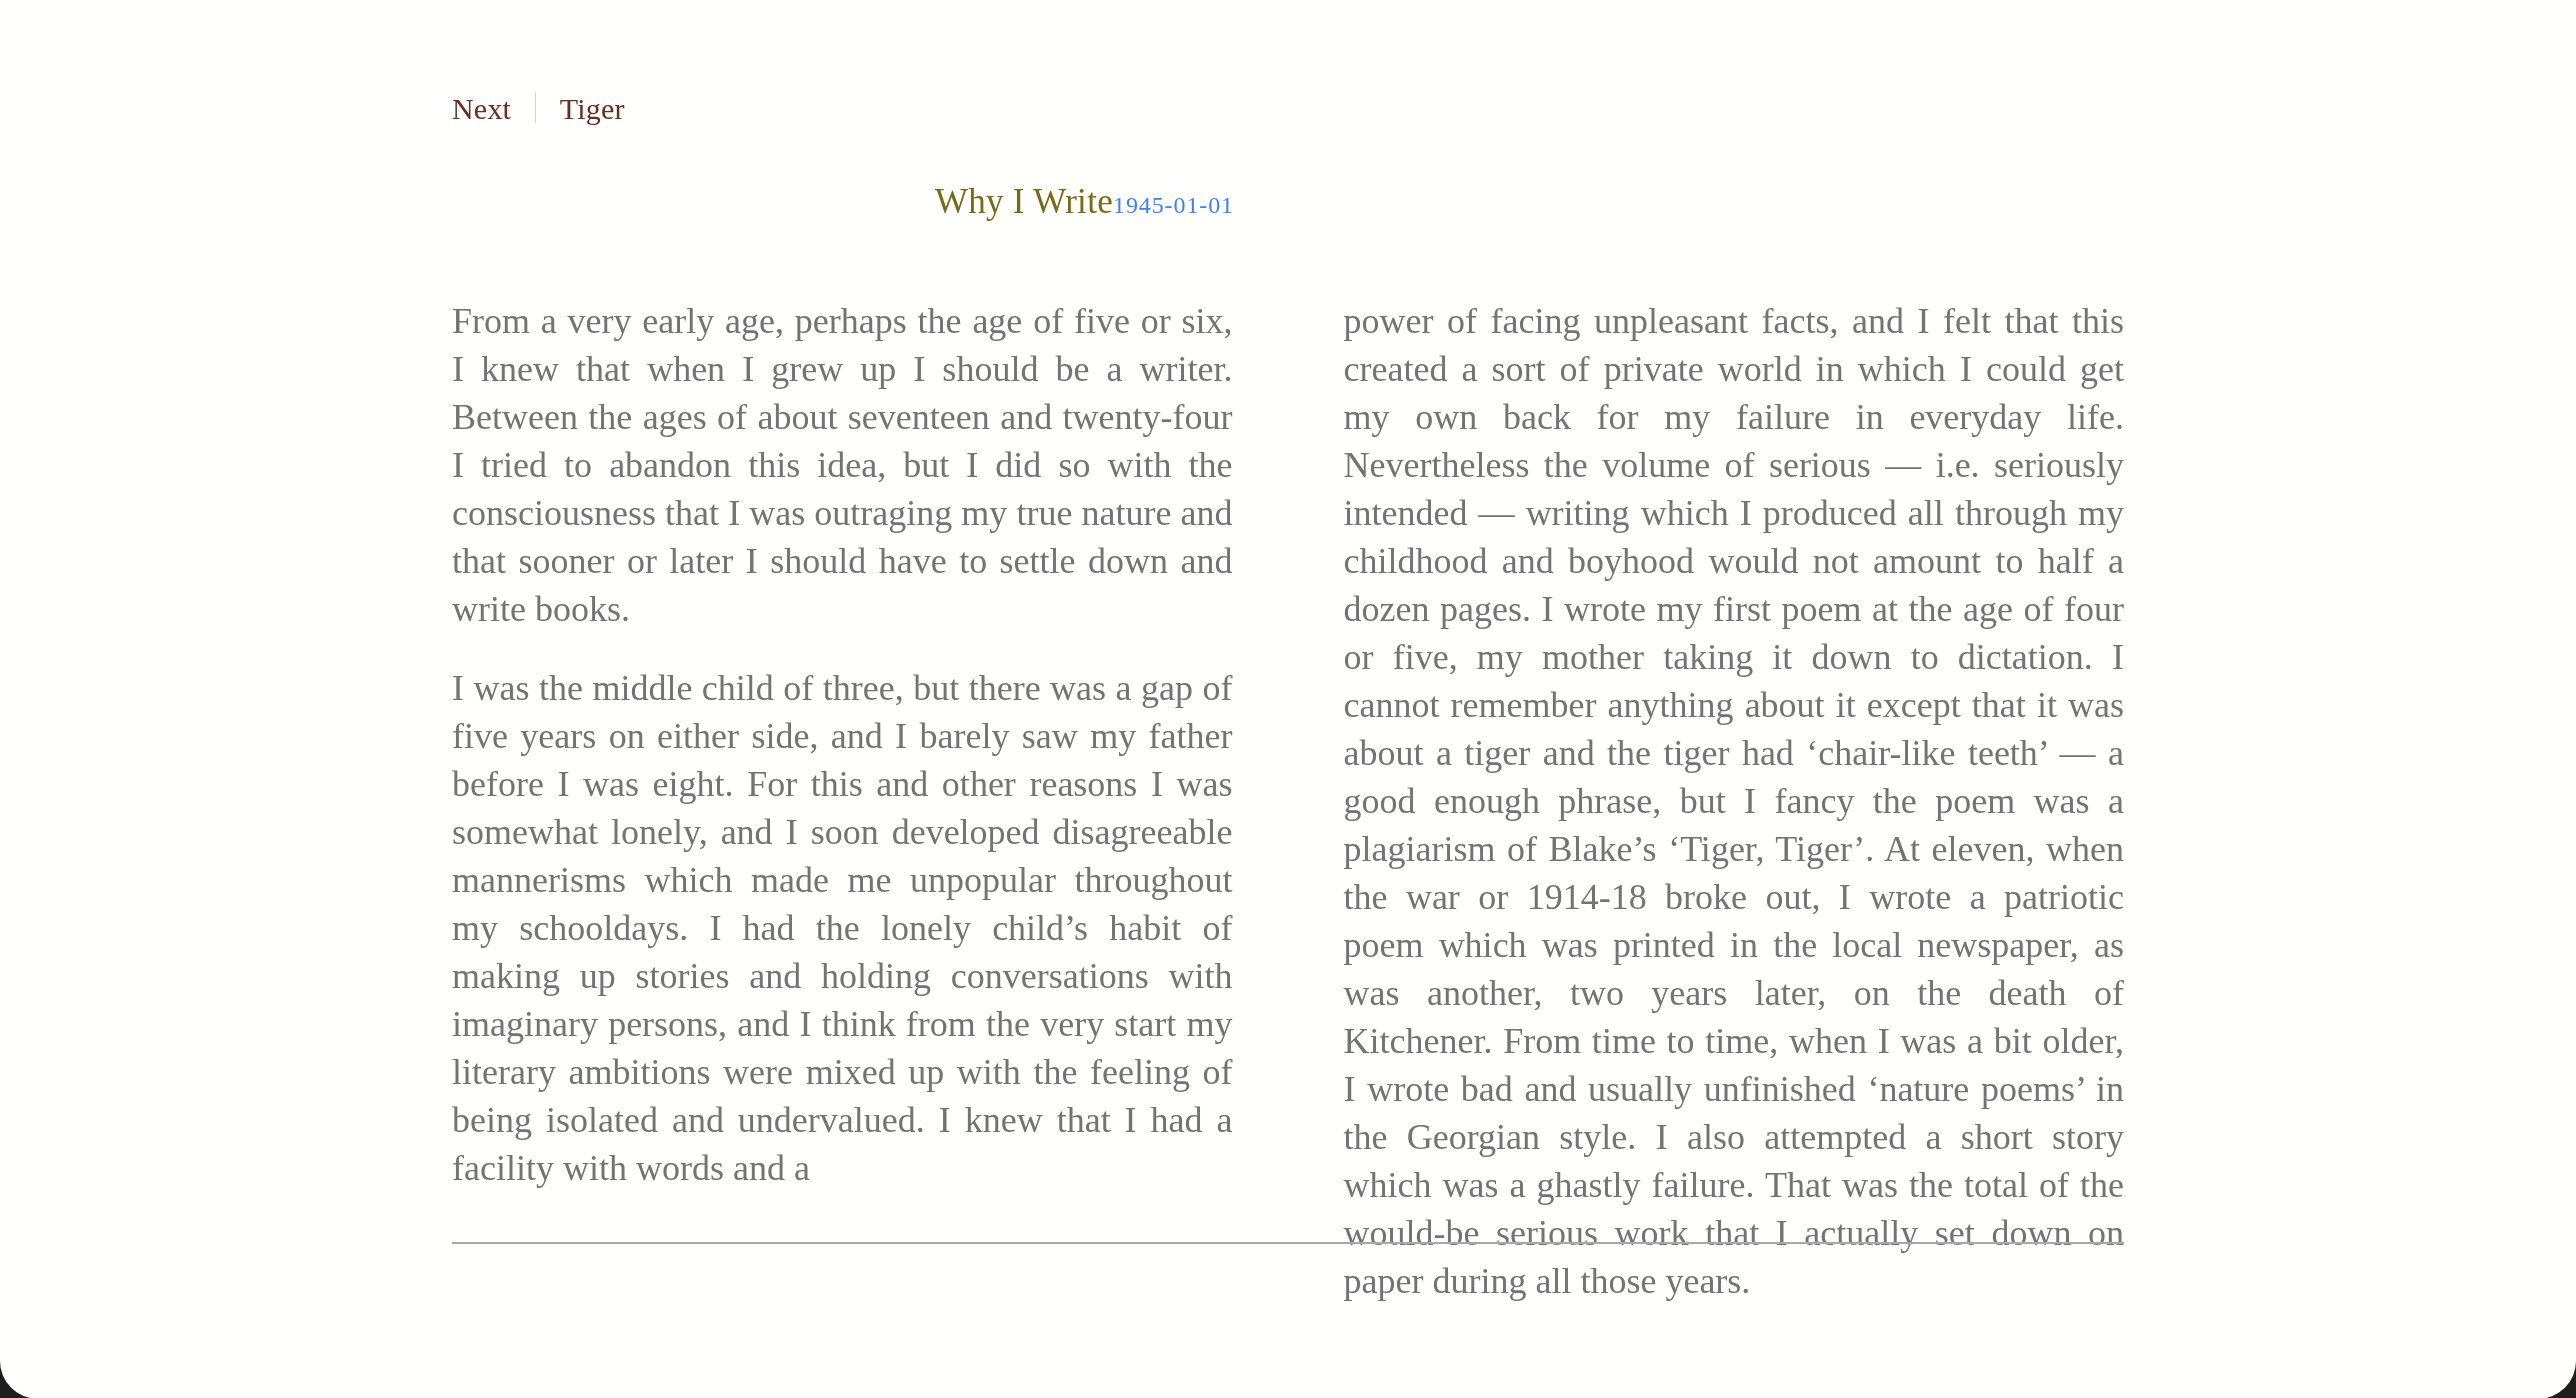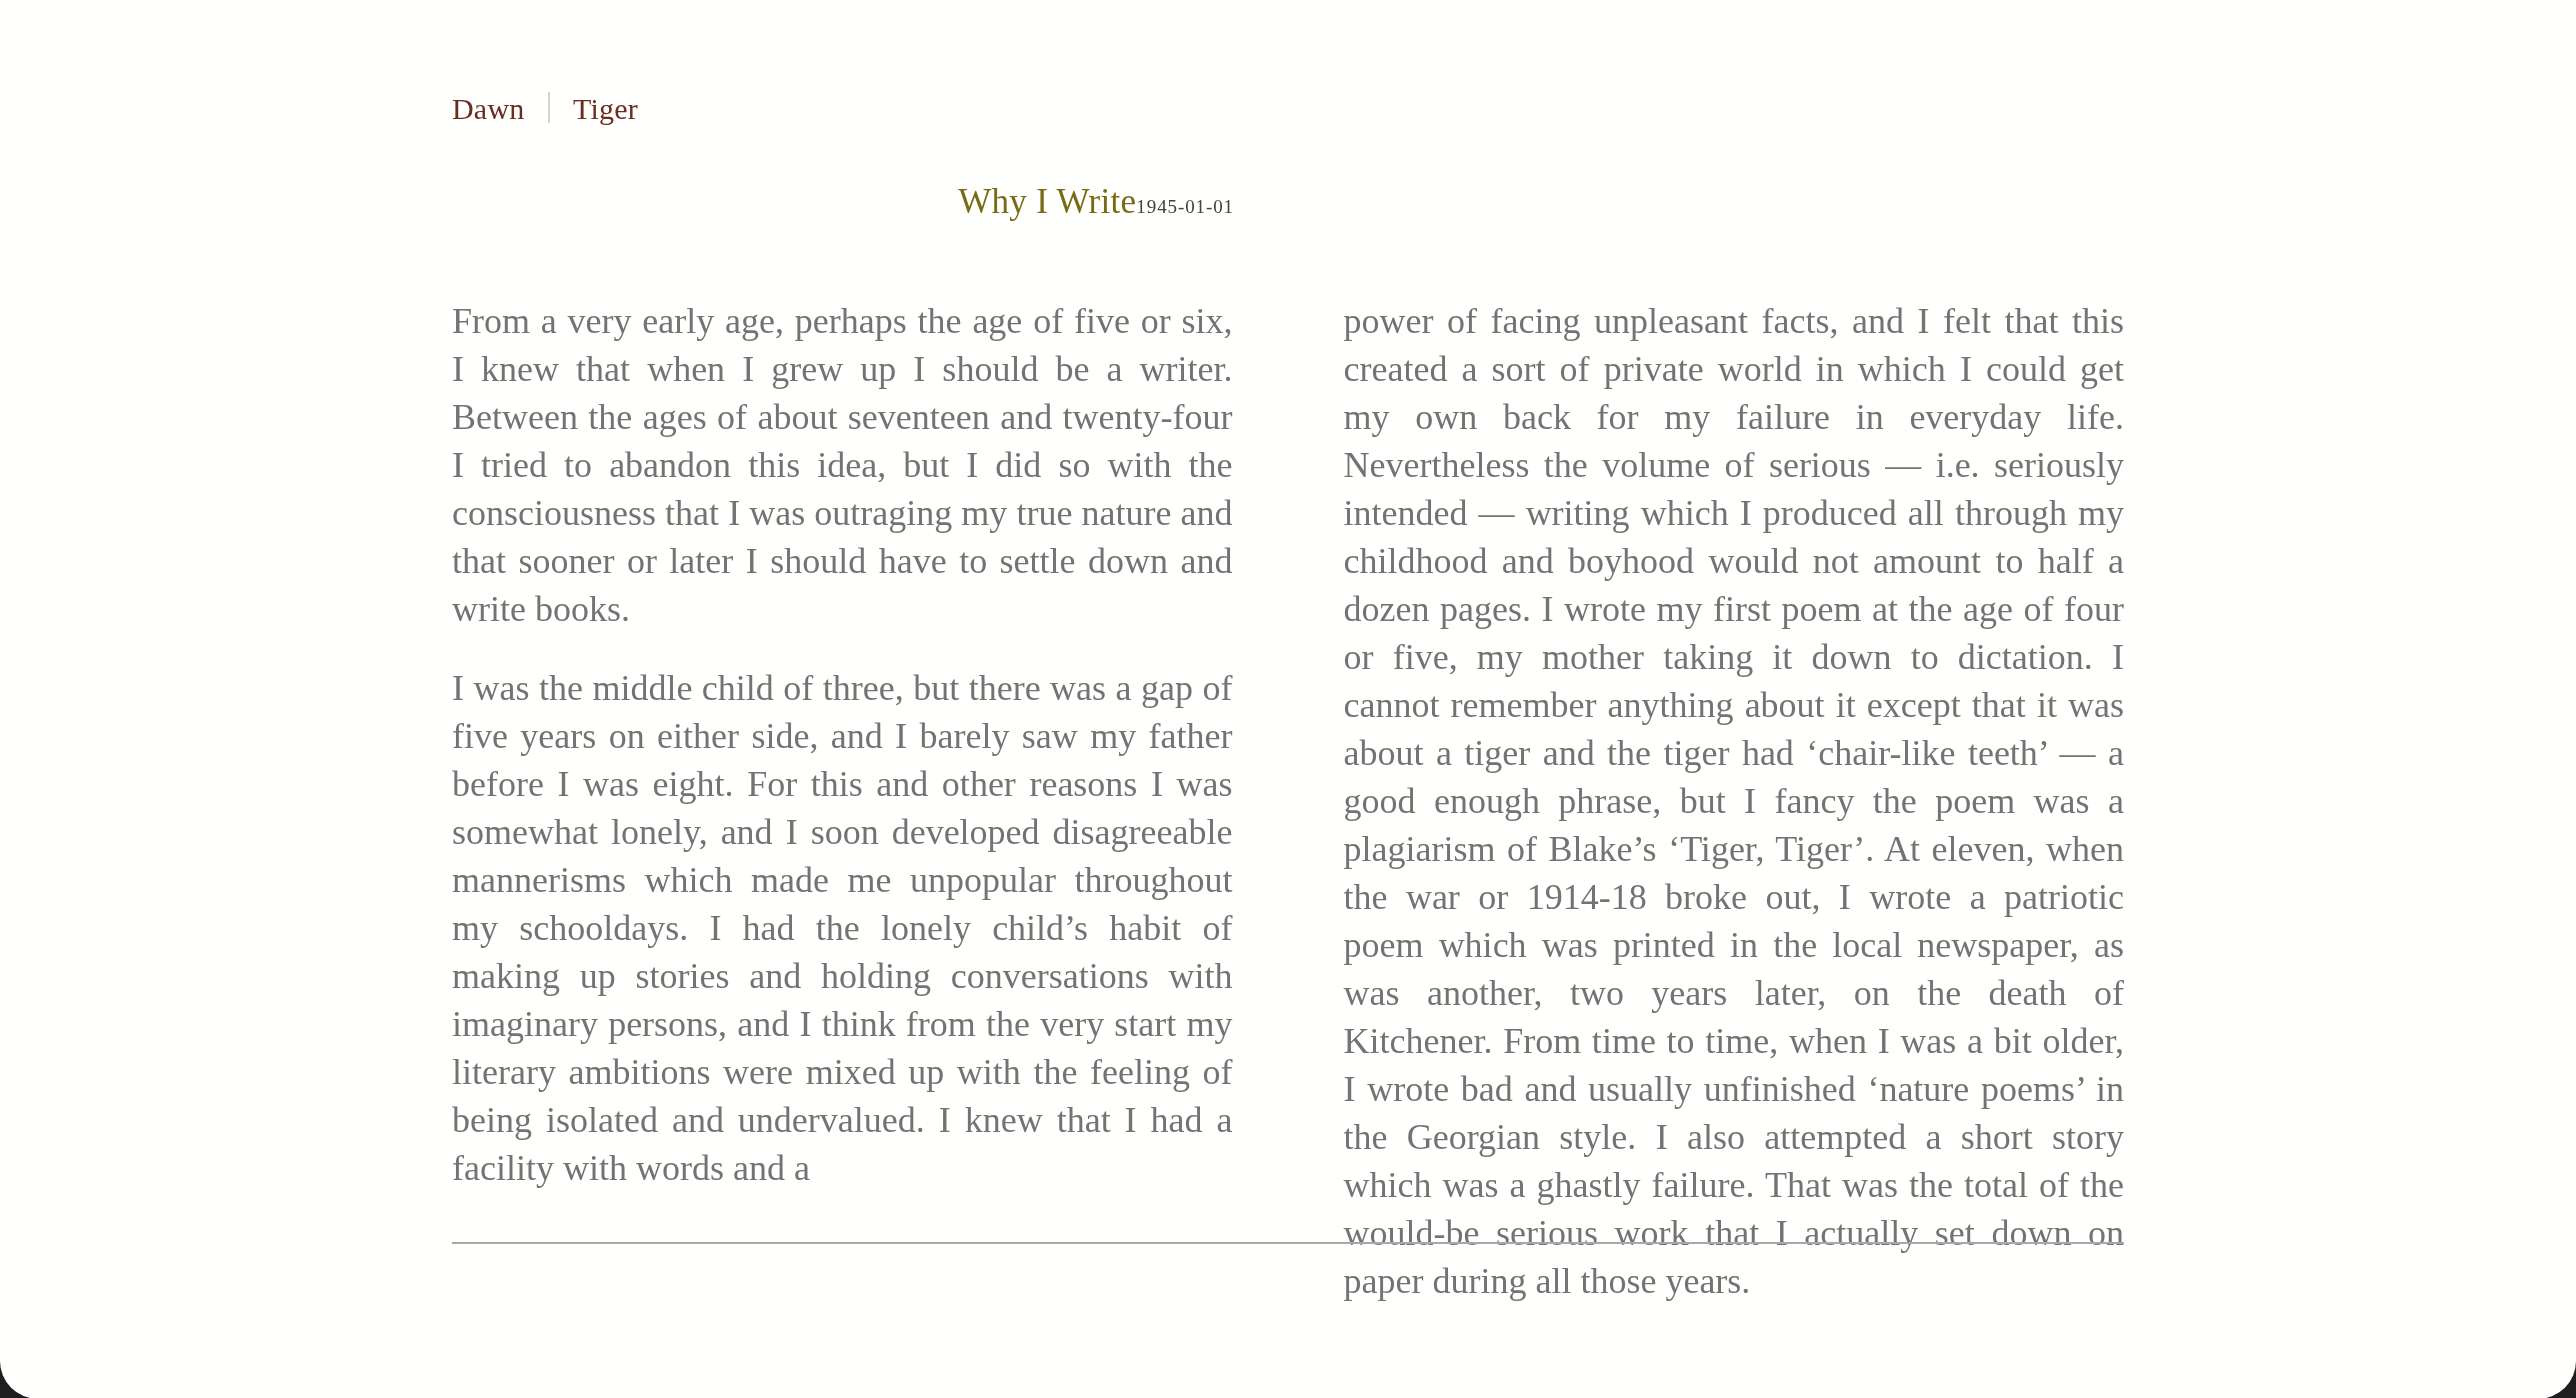--- a/index.html
+++ b/index.html
@@ -94,23 +94,23 @@
   }
   #article-title {
     font-size: 35px;
     line-height: 1;
     color: #7a6a17;
     font-weight: normal;
     margin: 0;
     letter-spacing: 0.3px;
   }
   #article-date {
-    font-size: 19px;
-    line-height: 1;
-    color: #404040;
+    font-size: 24px;
+    line-height: 1;
+    color: #3b82f6;
     letter-spacing: 0.9px;
     font-variant-numeric: oldstyle-nums;
   }
 
   
   #content {
     position: absolute;
     top: 297px;
     left: 452px;
     right: 452px;
@@ -173,21 +173,21 @@
   }
 </style>
 </head>
 <body>
 
 <div id="viewport">
 
   <div id="topbar">
 
     <div id="nav-left">
-      <a class="nav-link accent-red">Dawn</a>
+      <a class="nav-link accent-red">Next</a>
       <span class="nav-sep"></span>
       <a class="nav-link accent-red">Tiger</a>
     </div>
 
 
   </div>
 
   <div id="article-head">
     <h1 id="article-title">Why I Write</h1>
     <span id="article-date">1945-01-01</span>

